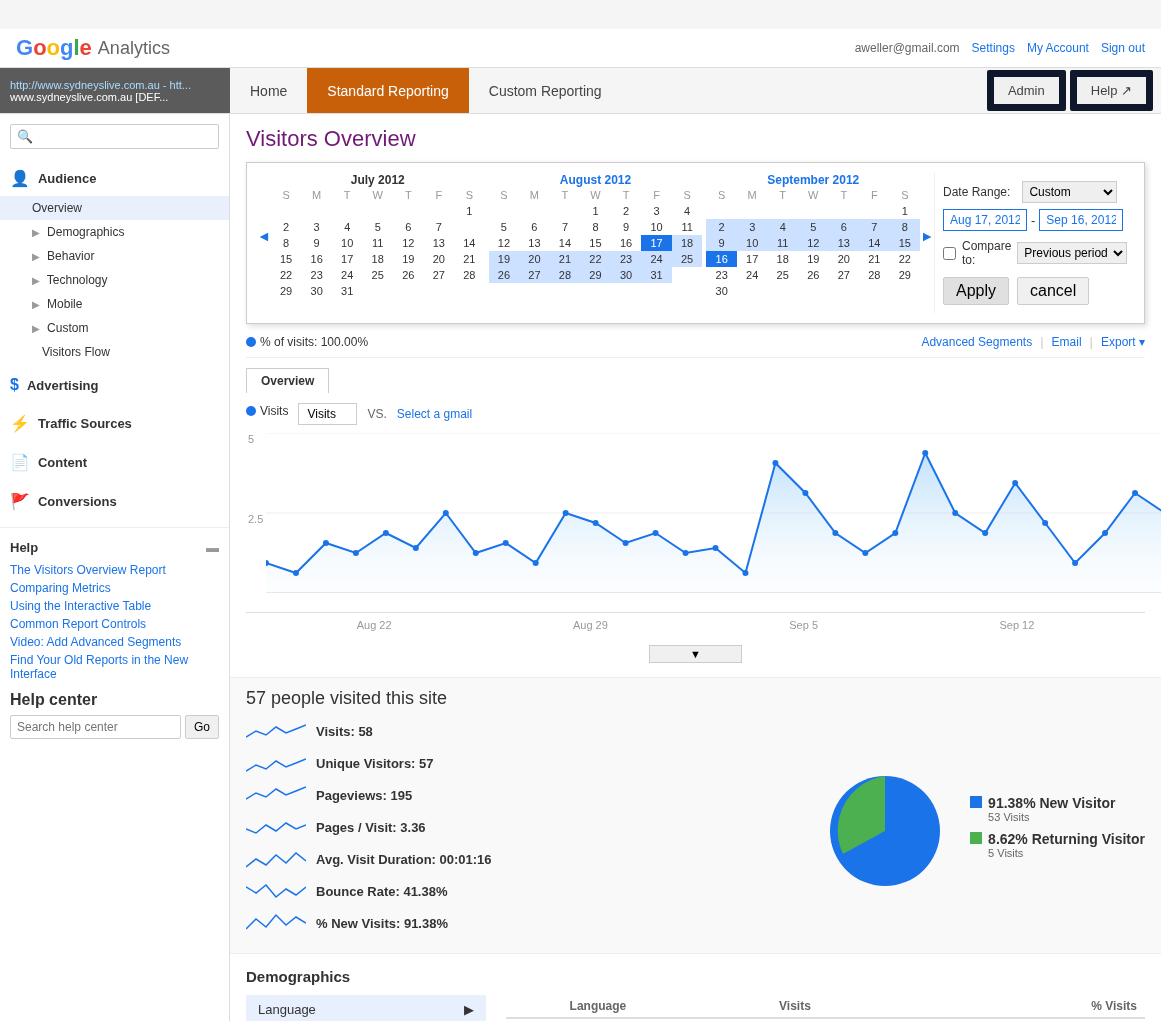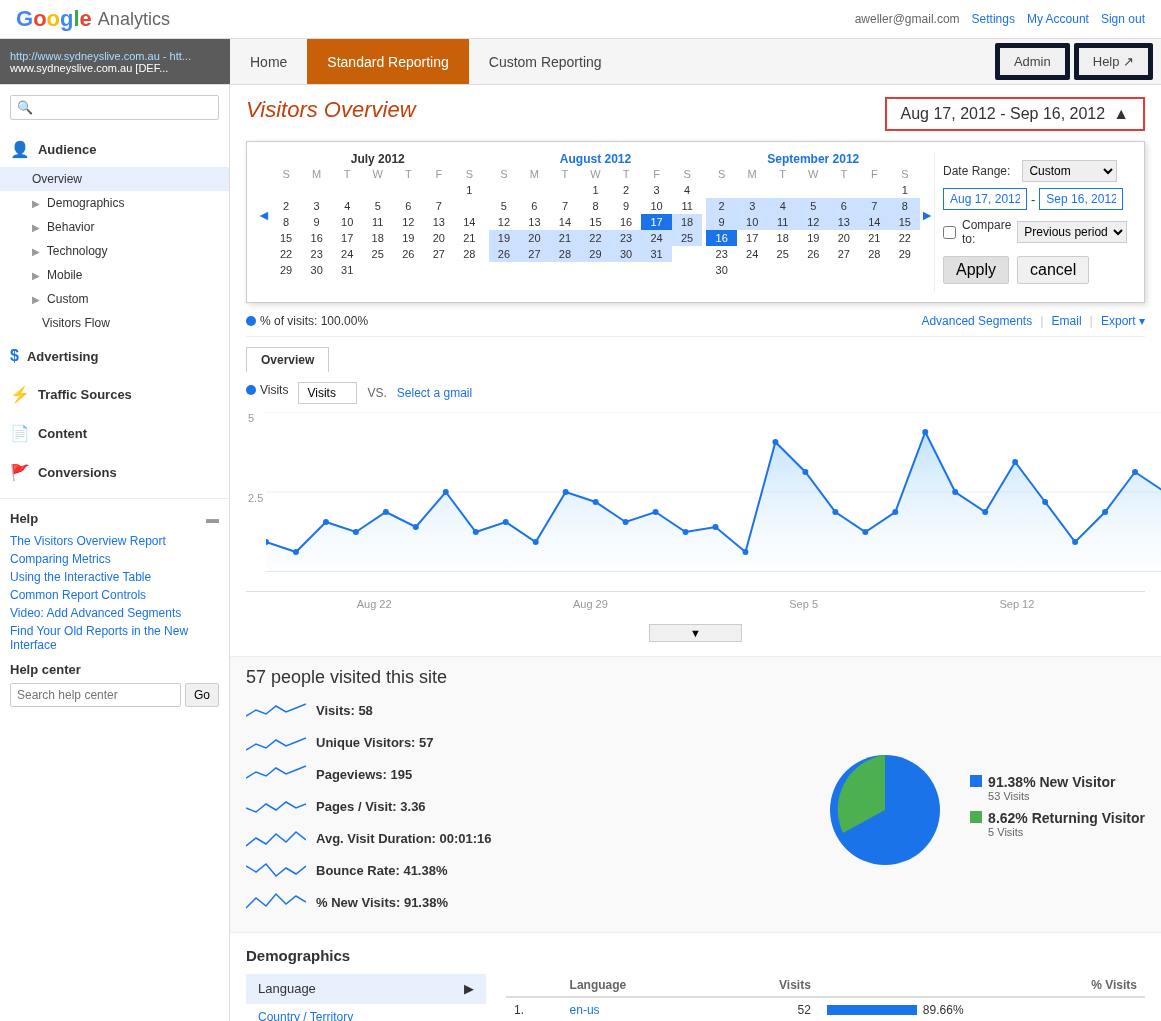--- a/index.html
+++ b/index.html
@@ -6,20 +6,21 @@
     body { font-family: Arial, sans-serif; font-size: 13px; color: #333; background: #f5f5f5; }
 
     
     #top-bar {
       background: #fff;
       border-bottom: 1px solid #ddd;
       padding: 6px 16px;
       display: flex;
       align-items: center;
       justify-content: space-between;
+      margin-top: 29px;
     }
     #logo { display: flex; align-items: center; gap: 6px; }
     #top-links { display: flex; gap: 12px; font-size: 12px; color: #666; }
     #top-links a { color: #1a73e8; text-decoration: none; }
 
     
     #nav-bar {
       background: #f5f5f5;
       border-bottom: 1px solid #ddd;
       display: flex;
@@ -51,21 +52,21 @@
     .nav-tab.active {
       background: #c8600a;
       color: #fff;
     }
     #right-nav { margin-left: auto; display: flex; gap: 4px; padding-right: 8px; align-items: center; }
     .right-nav-btn {
       padding: 6px 14px;
       font-size: 13px;
       color: #444;
       background: #f0f0f0;
-      border: 5px solid #0f172a;
+      border: 7px solid #0f172a;
       cursor: pointer;
       border-radius: 2px;
     }
 
     
     #main { display: flex; min-height: calc(1021px - 92px); }
 
     
     #sidebar {
       width: 230px;
@@ -113,21 +114,21 @@
     .sidebar-sub-section {
       padding: 5px 10px 5px 42px;
       font-size: 12px;
       color: #333;
     }
     .expand-arrow { color: #999; margin-right: 4px; font-size: 10px; }
 
     .help-section { padding: 12px 10px; border-top: 1px solid #eee; margin-top: 8px; }
     .help-title { font-size: 13px; font-weight: bold; margin-bottom: 8px; display: flex; justify-content: space-between; }
     .help-link { color: #1a73e8; text-decoration: none; font-size: 12px; display: block; margin-bottom: 4px; cursor: pointer; }
-    .help-center-title { font-size: 13px; font-weight: bold; margin: 10px 0 6px; }
+    .help-center-title { font-size: 16px; font-weight: bold; margin: 10px 0 6px; }
     .help-search { display: flex; gap: 4px; }
     .help-search input {
       border: 1px solid #ccc;
       padding: 4px 6px;
       font-size: 12px;
       flex: 1;
       border-radius: 2px;
     }
     .help-search button {
       padding: 4px 8px;
@@ -136,21 +137,21 @@
       cursor: pointer;
       font-size: 12px;
       border-radius: 2px;
     }
 
     
     #content { flex: 1; padding: 12px 16px; background: #fff; }
 
     
     #page-header { display: flex; justify-content: space-between; align-items: flex-start; margin-bottom: 10px; }
-    #page-title { font-size: 22px; color: #c2410c; font-weight: normal; font-style: italic; }
+    #page-title { font-size: 22px; color: #701a75; font-weight: normal; }
 
     
     #date-range-box {
       border: 2px solid #e53935;
       padding: 6px 14px;
       display: flex;
       align-items: center;
       gap: 8px;
       font-size: 16px;
       cursor: pointer;
@@ -432,24 +433,20 @@
         <input type="text" placeholder="Search help center" style="">
         <button>Go</button>
       </div>
     </div>
   </div>
 
   <div id="content">
 
     <div id="page-header">
       <h1 id="page-title">Visitors Overview</h1>
-      <div id="date-range-box">
-        <span>Aug 17, 2012 - Sep 16, 2012</span>
-        <span>▲</span>
-      </div>
     </div>
 
     <div id="calendar-dropdown">
 
       <div style="display:flex;flex:1;">
 
         <div style="display:flex;align-items:center;flex:1;flex-direction:column;">
           <div style="display:flex;width:100%;align-items:center;margin-bottom:6px;">
             <button style="background:none;border:none;cursor:pointer;color:#1a73e8;font-size:14px;">◄</button>
             <div style="display:flex;flex:1;gap:4px;">

